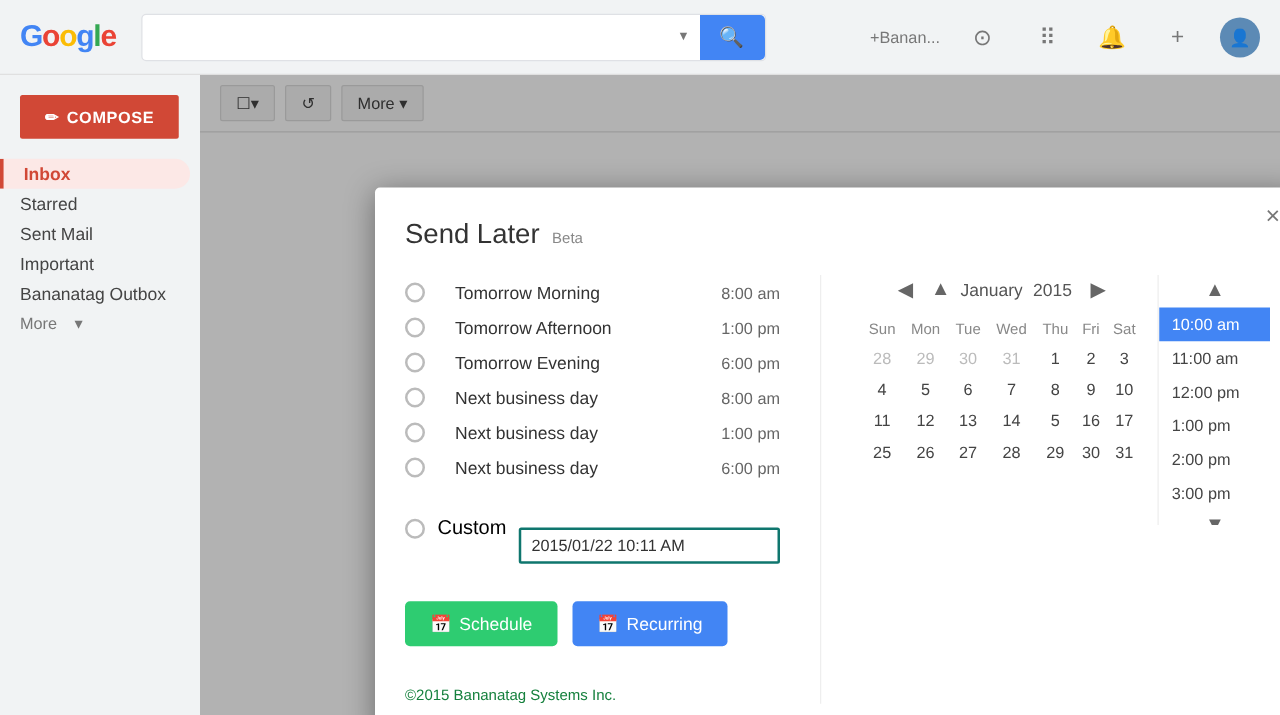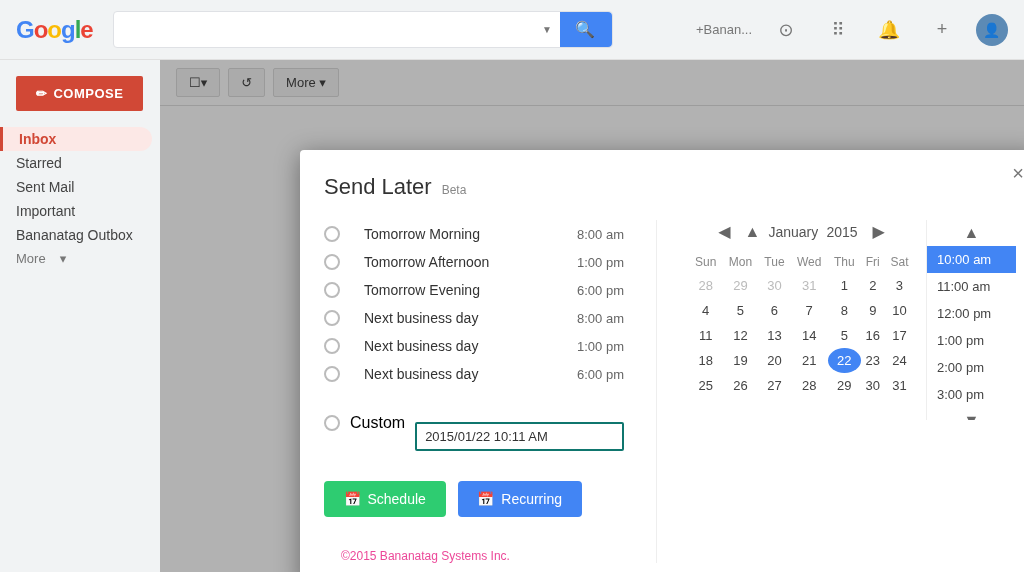--- a/index.html
+++ b/index.html
@@ -426,22 +426,21 @@
       padding: 10px 20px;
       font-size: 14px;
       cursor: pointer;
       display: flex;
       align-items: center;
       gap: 6px;
     }
     .modal-footer {
       margin-top: 32px;
       font-size: 12px;
-      color: #ec4899;
-      margin-left: 17px;
+      color: #15803d;
     }
 
     
     .calendar-widget {
       flex: 1;
       display: flex;
       gap: 12px;
     }
     .calendar-panel {
       flex: 1;
@@ -759,29 +758,20 @@
                   <tr>
                     <td>11</td>
                     <td>12</td>
                     <td>13</td>
                     <td>14</td>
                     <td>5</td>
                     <td>16</td>
                     <td>17</td>
                   </tr>
                   <tr>
-                    <td>18</td>
-                    <td>19</td>
-                    <td>20</td>
-                    <td>21</td>
-                    <td class="selected">22</td>
-                    <td>23</td>
-                    <td>24</td>
-                  </tr>
-                  <tr>
                     <td>25</td>
                     <td>26</td>
                     <td>27</td>
                     <td>28</td>
                     <td>29</td>
                     <td>30</td>
                     <td>31</td>
                   </tr>
                 </tbody>
             </table>

